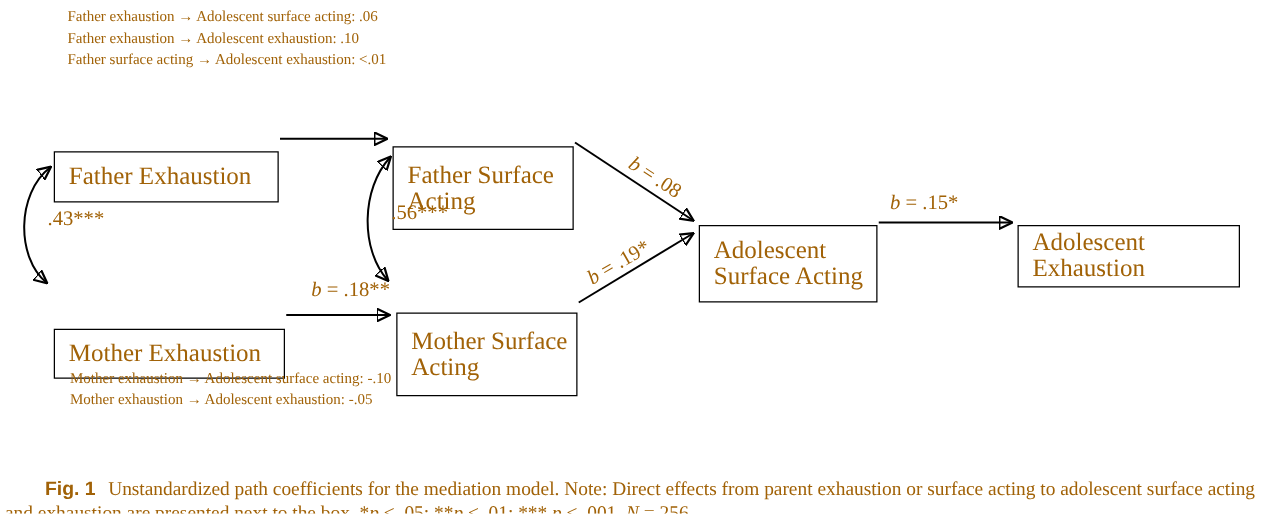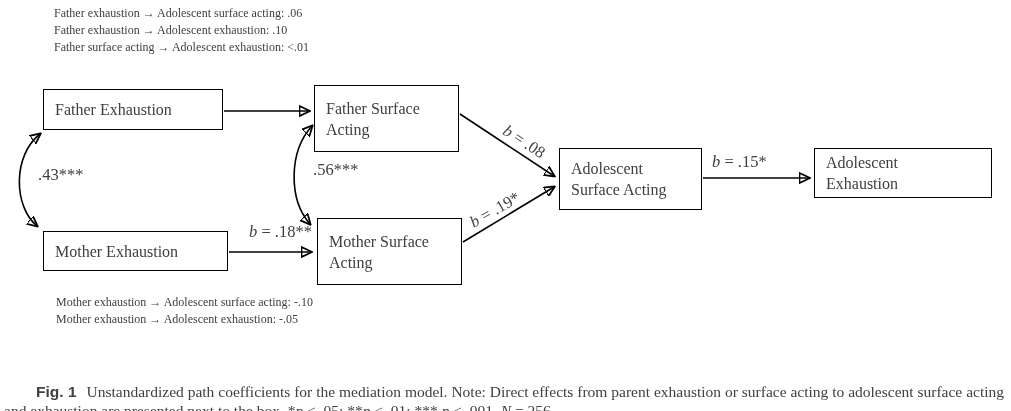--- a/index.html
+++ b/index.html
@@ -2,40 +2,41 @@
 <html><head>
 <meta charset="utf-8">
 <style>
   html, body { margin: 0; padding: 0; background: #ffffff; }
   .figure {
     position: relative;
     width: 1011px;
     height: 411px;
     background: #ffffff;
     font-family: "Liberation Serif", serif;
-    color: #404040;
+    color: #a16207;
     overflow: hidden;
   }
   .arrows { position: absolute; left: 0; top: 0; }
   .arrows line, .arrows path { stroke: #000; stroke-width: 1.6; fill: none; }
 
   .notes { position: absolute; font-size: 12px; line-height: 17px; white-space: nowrap; }
   .notes-top { left: 54px; top: 5px; }
   .notes-bottom { left: 56px; top: 294px; }
 
   .box {
     position: absolute;
     box-sizing: border-box;
     border: 1.5px solid #000;
     background: #ffffff;
     display: flex;
     align-items: center;
     padding-left: 11px;
-    font-size: 16px;
+    font-size: 20px;
     line-height: 21px;
+    margin-top: 32px;
   }
   .box span { white-space: pre-line; }
   .box-father-exhaustion    { left: 43px;  top: 89px;  width: 180px; height: 41px; }
   .box-father-surface       { left: 314px; top: 85px;  width: 145px; height: 67px; }
   .box-mother-exhaustion    { left: 43px;  top: 231px; width: 185px; height: 40px; align-items: center; }
   .box-mother-surface       { left: 317px; top: 218px; width: 145px; height: 67px; }
   .box-adolescent-surface   { left: 559px; top: 148px; width: 143px; height: 62px; }
   .box-adolescent-exhaustion{ left: 814px; top: 148px; width: 178px; height: 50px; }
 
   .coef { position: absolute; font-size: 16.5px; white-space: nowrap; }

